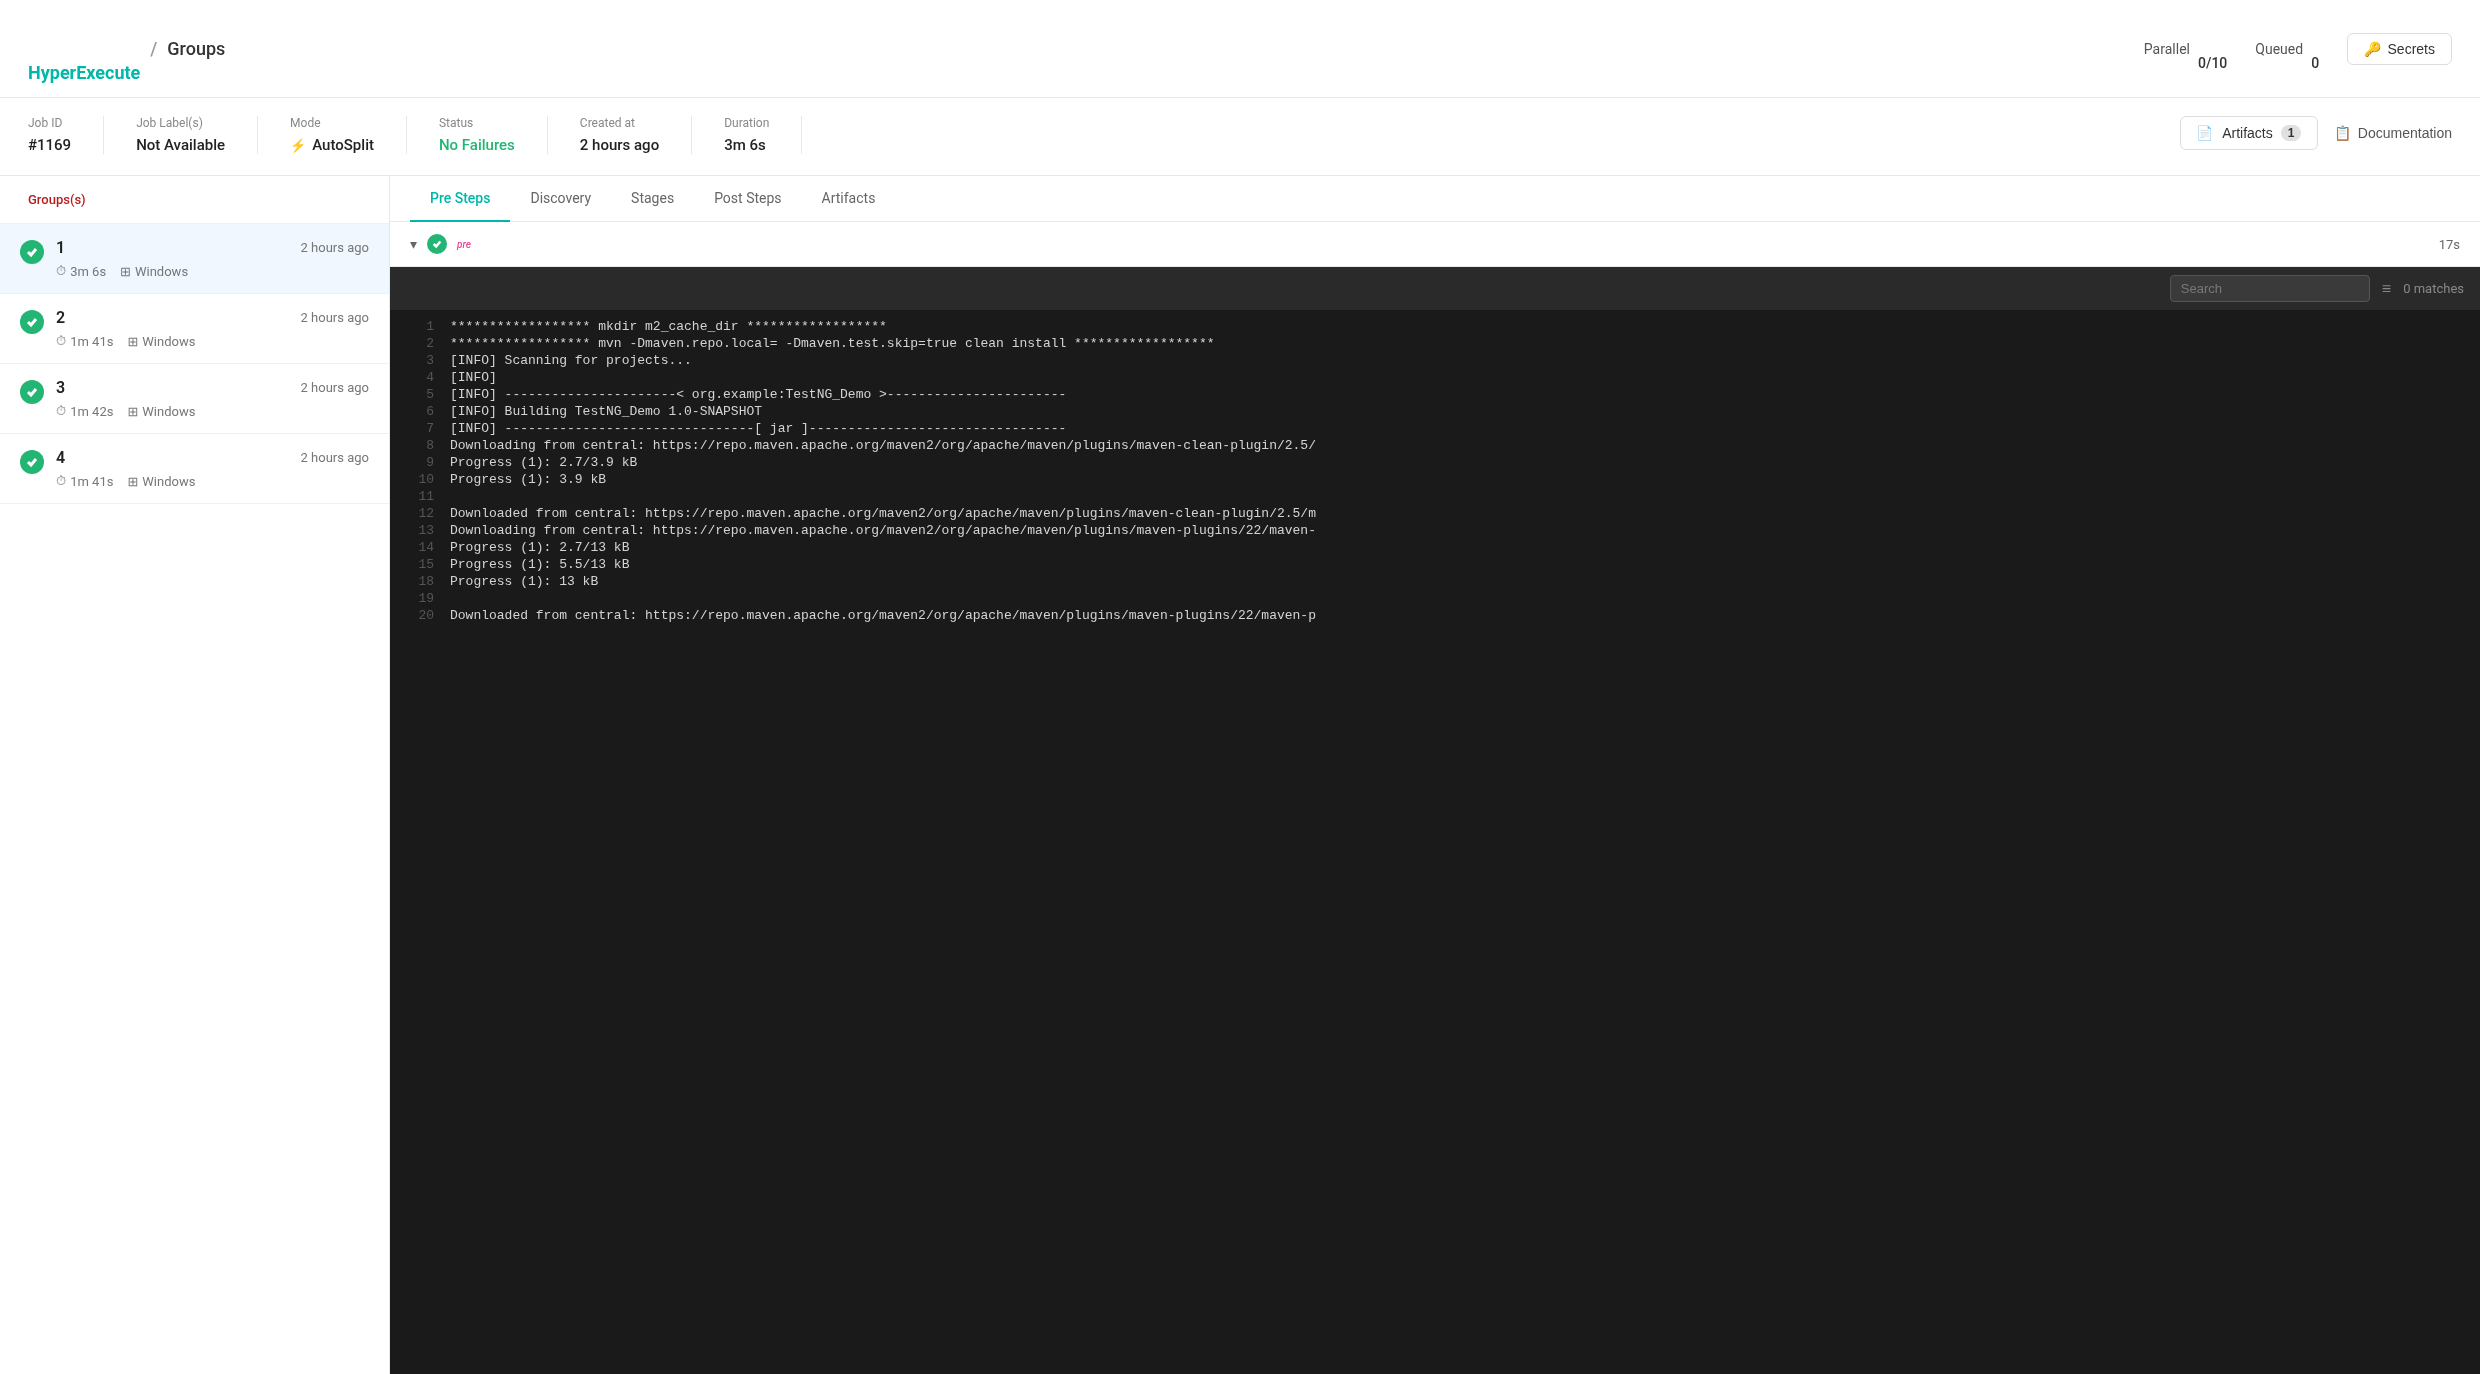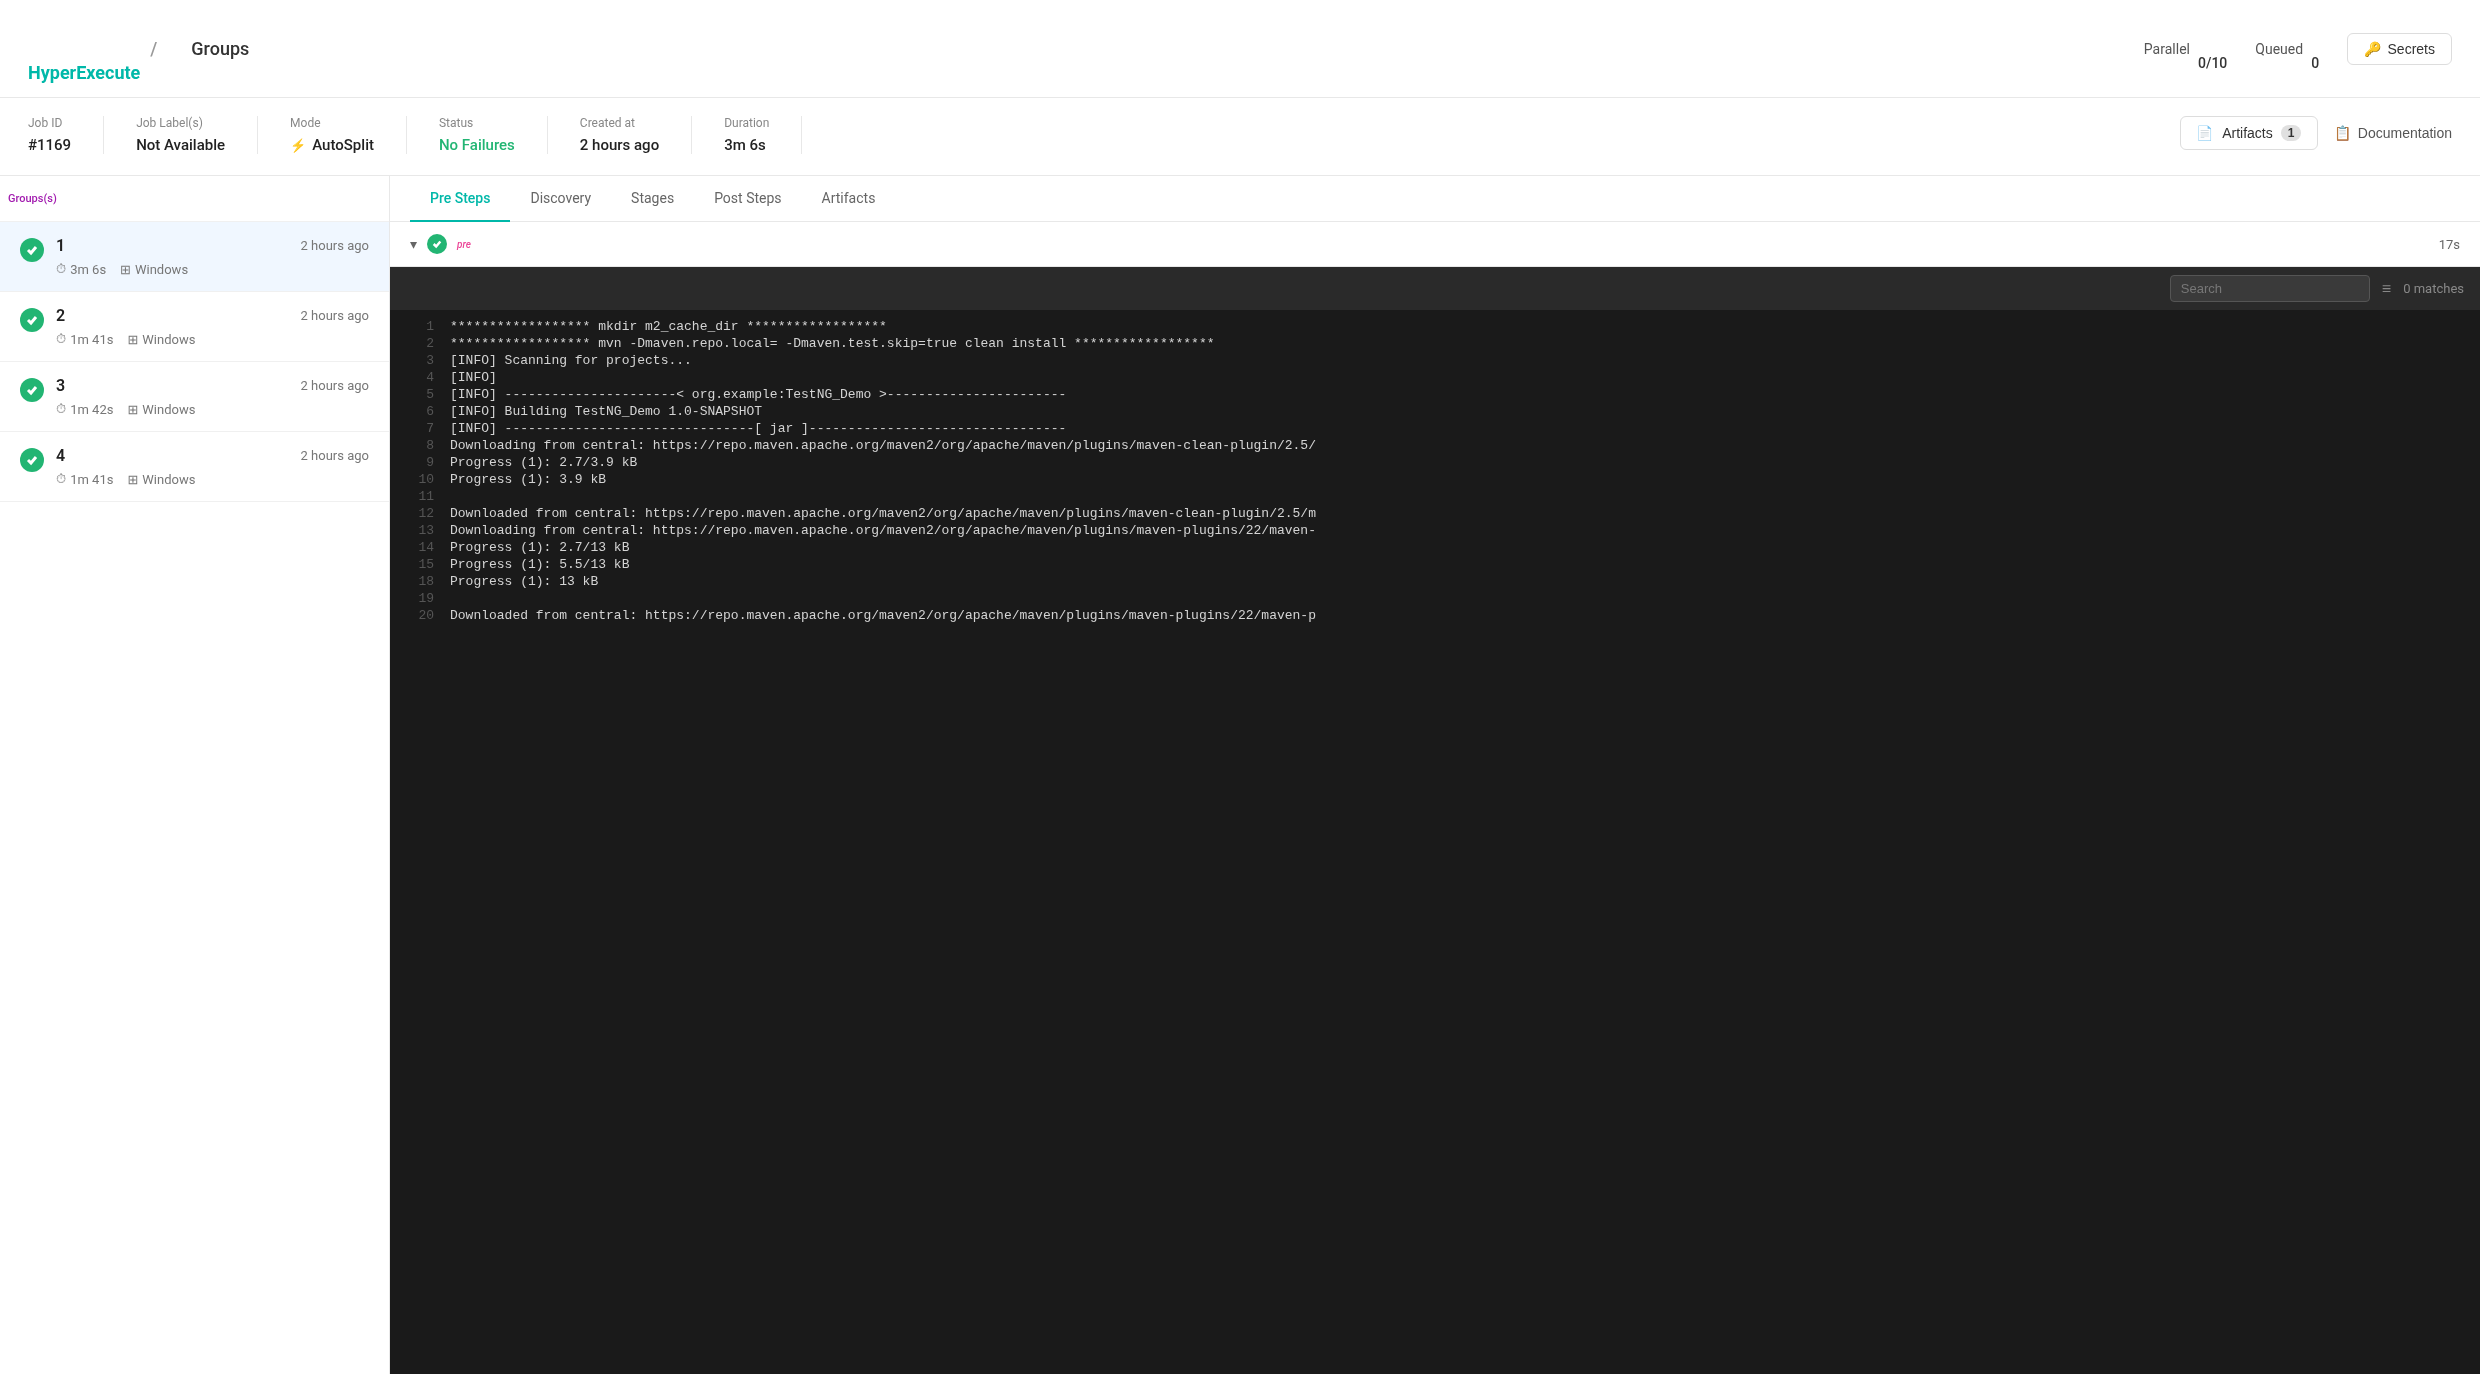--- a/index.html
+++ b/index.html
@@ -6,21 +6,21 @@
     body { font-family: -apple-system, BlinkMacSystemFont, 'Segoe UI', Roboto, sans-serif; background: #fff; color: #333; font-size: 14px; }
 
     
     .top-nav {
       display: flex; align-items: center; justify-content: space-between;
       padding: 14px 28px; border-bottom: 1px solid #e8e8e8; background: #fff;
     }
     .top-nav-left { display: flex; align-items: center; gap: 6px; font-size: 18px; font-weight: 500; }
     .top-nav-left .brand { color: #00b8a9; font-weight: 700; margin-top: 48px; }
     .top-nav-left .separator { color: #999; margin: 0 4px; }
-    .top-nav-left .page { color: #333; margin-left: 24px; }
+    .top-nav-left .page { color: #333; }
     .top-nav-right { display: flex; align-items: center; gap: 28px; }
     .nav-stat { display: flex; align-items: center; gap: 8px; color: #555; font-size: 14px; }
     .nav-stat-label { color: #555; }
     .nav-stat-value { color: #333; font-weight: 500; margin-top: 29px; }
     .secrets-btn {
       display: flex; align-items: center; gap: 6px; border: 1px solid #ddd;
       padding: 7px 16px; border-radius: 6px; cursor: pointer; background: #fff; color: #333; font-size: 14px;
     }
 
     
@@ -48,21 +48,21 @@
     .doc-btn {
       display: flex; align-items: center; gap: 6px; color: #555; font-size: 14px; cursor: pointer;
       text-decoration: none; border: none; background: none;
     }
 
     
     .main-layout { display: flex; height: calc(100vh - 120px); overflow: hidden; }
 
     
     .sidebar { width: 390px; min-width: 390px; border-right: 1px solid #e8e8e8; overflow-y: auto; background: #fff; }
-    .sidebar-header { padding: 16px 8px; color: #a21caf; font-size: 11px; font-weight: 500; border-bottom: 1px solid #f0f0f0; }
+    .sidebar-header { padding: 16px 28px; color: #b91c1c; font-size: 13px; font-weight: 500; border-bottom: 1px solid #f0f0f0; }
     .group-item {
       padding: 14px 20px; border-bottom: 1px solid #f0f0f0; cursor: pointer; display: flex; align-items: flex-start; gap: 12px;
     }
     .group-item.active { background: #f0f7ff; }
     .group-check { width: 24px; height: 24px; background: #22b573; border-radius: 50%; display: flex; align-items: center; justify-content: center; flex-shrink: 0; margin-top: 2px; }
     .group-check svg { width: 12px; height: 12px; stroke: #fff; stroke-width: 3; fill: none; }
     .group-info { flex: 1; }
     .group-number { font-size: 16px; font-weight: 600; color: #222; margin-bottom: 6px; }
     .group-meta { display: flex; align-items: center; gap: 14px; color: #777; font-size: 13px; }
     .group-meta-item { display: flex; align-items: center; gap: 4px; }

